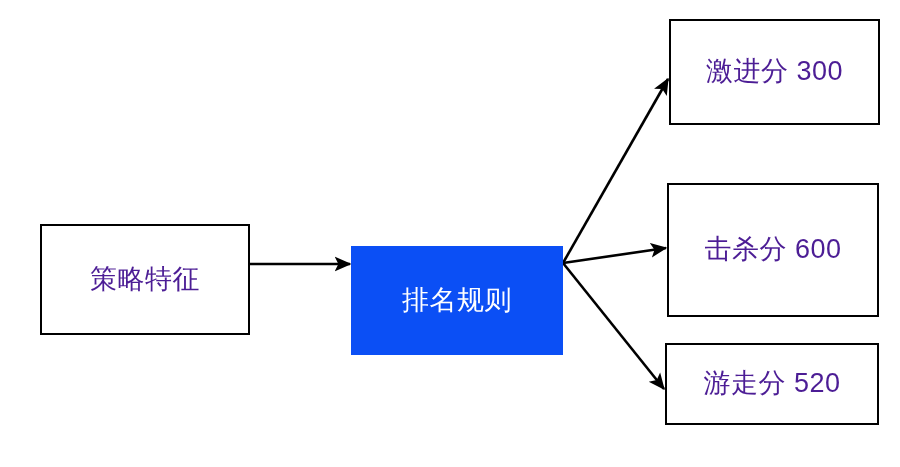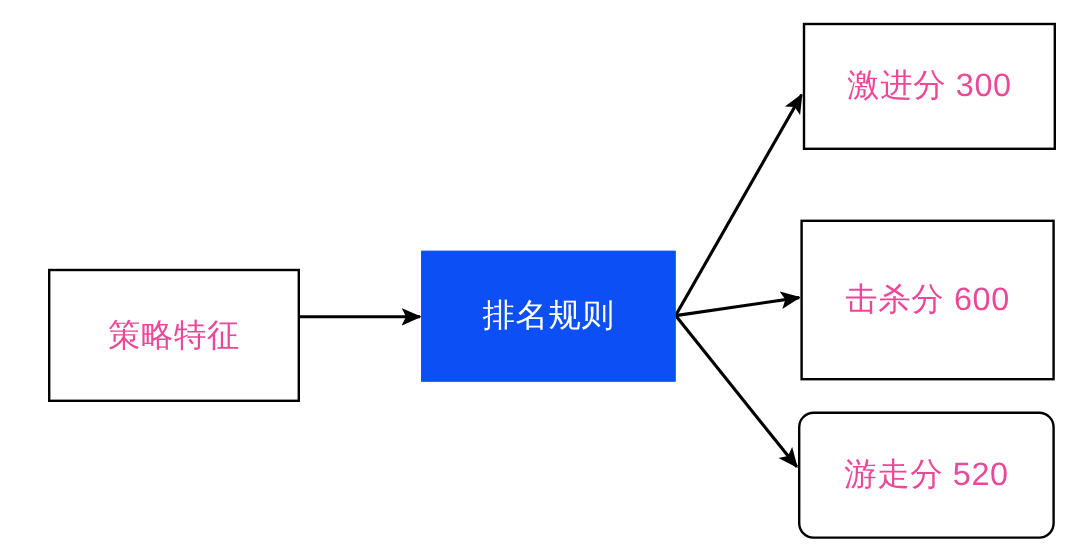--- a/index.html
+++ b/index.html
@@ -33,37 +33,38 @@
     display: flex;
     align-items: center;
     justify-content: center;
     text-align: center;
     line-height: 1.15;
     white-space: nowrap;
   }
   .node-plain {
     background: #ffffff;
     border: 2px solid #000000;
-    color: #ec4899;
+    color: #4c1d95;
   }
   .node-accent {
     border: 1px solid #0b4ff5;
     color: #ffffff;
+    margin-top: 37px;
   }
   .node-label {
     display: block;
     font-size: 27px;
     letter-spacing: 0.5px;
   }
   
   #node-input        { left: 40px;  top: 224px; width: 210px; height: 111px; }
   #node-rule         { left: 351px; top: 209px; width: 212px; height: 109px; }
   #node-out-0        { left: 669px; top: 19px;  width: 211px; height: 106px; }
   #node-out-1        { left: 667px; top: 183px; width: 212px; height: 134px; }
-  #node-out-2        { left: 665px; top: 343px; width: 214px; height: 106px; border-radius: 13px; }
+  #node-out-2        { left: 665px; top: 343px; width: 214px; height: 82px; }
 </style>
 </head>
 <body>
 
 <div id="diagram-canvas">
 
   <svg id="connector-layer" viewBox="0 0 900 467">
     <defs>
       <marker id="arrow-head" viewBox="0 0 10 10" refX="9.2" refY="5" markerWidth="6.4" markerHeight="6.4" orient="auto-start-reverse">
         <path d="M 0 0.6 L 10 5 L 0 9.4 L 2.2 5 Z" fill="#000000"></path>

